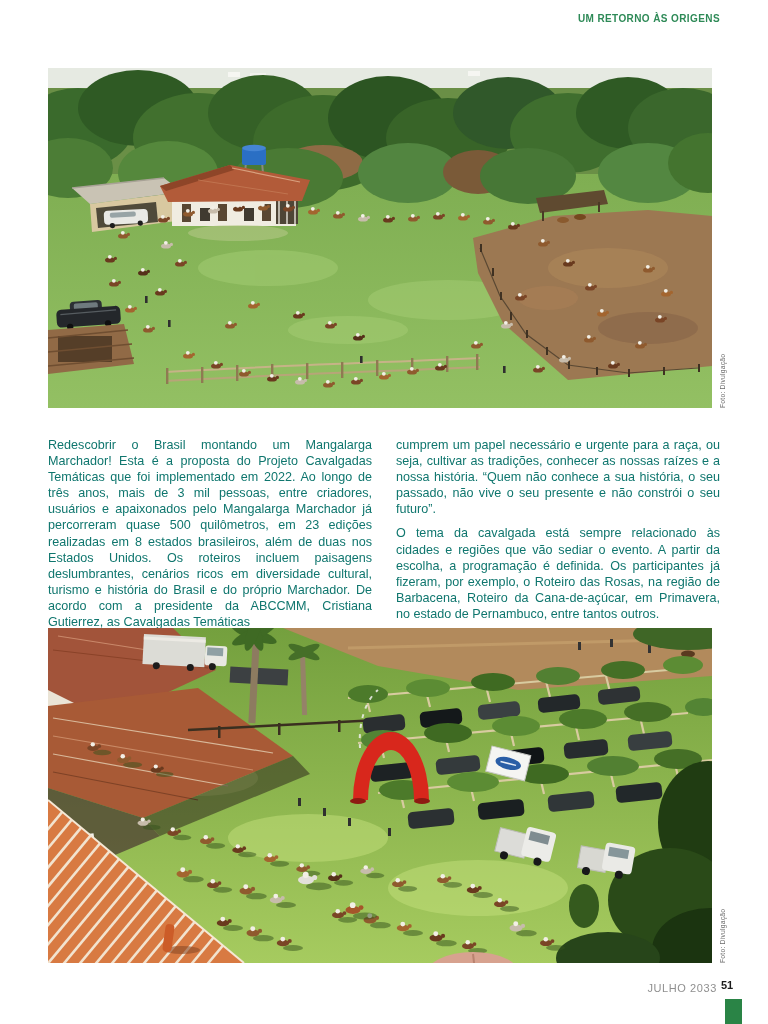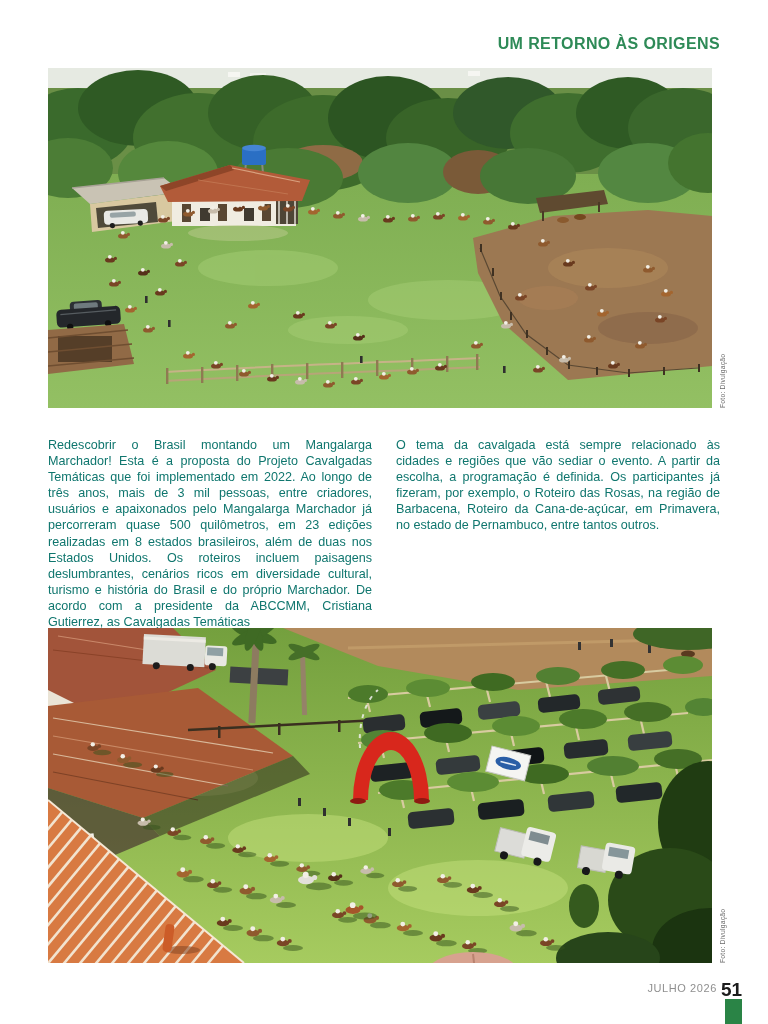--- a/index.html
+++ b/index.html
@@ -1,21 +1,21 @@
 <!DOCTYPE html>
 <html lang="pt"><head>
 <meta charset="utf-8">
 <style>
   html,body{margin:0;padding:0;}
   body{
     width:768px;height:1024px;position:relative;background:#ffffff;
     font-family:"Liberation Sans","DejaVu Sans",sans-serif;overflow:hidden;
   }
   .kicker{
-    position:absolute;top:35px;right:48px;font-size:16px;font-weight:bold;
+    position:absolute;top:13px;right:48px;font-size:10px;font-weight:bold;
     letter-spacing:.4px;color:#2e8a57;
   }
   figure{margin:0;position:absolute;overflow:hidden;background:#6a8f46;}
   #fig-top{left:48px;top:68px;width:664px;height:340px;}
   #fig-bottom{left:48px;top:628px;width:664px;height:335px;}
   .credit{
     position:absolute;width:14px;color:#6b6b6b;font-size:6.8px;letter-spacing:.2px;
     writing-mode:vertical-rl;transform:rotate(180deg);text-align:left;line-height:14px;
   }
   #credit-top{left:716px;top:336px;height:72px;}
@@ -25,21 +25,21 @@
     color:#0f766e;text-align:justify;hyphens:auto;-webkit-hyphens:auto;
   }
   #col1{left:48px;}
   #col2{left:396px;}
   .col p{margin:0;}
   .col p + p{margin-top:8px;}
   .footer-issue{
     position:absolute;top:982px;right:51px;font-size:11px;color:#8f8f8f;letter-spacing:.6px;
   }
   .footer-page{
-    position:absolute;top:979px;left:721px;font-size:19px;font-weight:bold;color:#1c1c1c;
+    position:absolute;top:979px;left:721px;font-size:11px;font-weight:bold;color:#1c1c1c;
   }
   .corner-accent{
     position:absolute;left:725px;top:999px;width:17px;height:25px;background:#2a8446;
   }
   svg{display:block;}
 </style>
 </head>
 <body>
 
 <div class="kicker">UM RETORNO ÀS ORIGENS</div>
@@ -260,20 +260,21 @@
       </g>
     </g>
   </svg>
 </figure>
 <div class="credit" id="credit-top">Foto: Divulgação</div>
 
 <div class="col" id="col1">
   <p>Redescobrir o Brasil montando um Mangalarga Marchador! Esta é a proposta do Projeto Cavalgadas Temáticas que foi implementado em 2022. Ao longo de três anos, mais de 3 mil pessoas, entre criadores, usuários e apaixonados pelo Mangalarga Marchador já percorreram quase 500 quilômetros, em 23 edições realizadas em 8 estados brasileiros, além de duas nos Estados Unidos. Os roteiros incluem paisagens deslumbrantes, cenários ricos em diversidade cultural, turismo e história do Brasil e do próprio Marchador. De acordo com a presidente da ABCCMM, Cristiana Gutierrez, as Cavalgadas Temáticas</p>
 </div>
 <div class="col" id="col2">
+  <p>cumprem um papel necessário e urgente para a raça, ou seja, cultivar as tradições, conhecer as nossas raízes e a nossa história. “Quem não conhece a sua história, o seu passado, não vive o seu presente e não constrói o seu futuro”.</p>
   <p>O tema da cavalgada está sempre relacionado às cidades e regiões que vão sediar o evento. A partir da escolha, a programação é definida. Os participantes já fizeram, por exemplo, o Roteiro das Rosas, na região de Barbacena, Roteiro da Cana-de-açúcar, em Primavera, no estado de Pernambuco, entre tantos outros.</p>
 </div>
 
 <figure id="fig-bottom">
   <svg width="664" height="335" viewBox="0 0 664 335" aria-hidden="true">
     <defs>
       <linearGradient id="lawnB" x1="0" y1="0" x2="0" y2="1">
         <stop offset="0" stop-color="#74a03e"></stop>
           <stop offset="1" stop-color="#a6cb5f"></stop>
       </linearGradient>
@@ -526,15 +527,15 @@
     </g>
 
     <g>
       <ellipse cx="425" cy="348" rx="48" ry="24" fill="#d7a28f"></ellipse>
       <path d="M425,326 Q 428,348 425,360" fill="none" stroke="#b9826f" stroke-width="2"></path>
     </g>
   </svg>
 </figure>
 <div class="credit" id="credit-bottom">Foto: Divulgação</div>
 
-<div class="footer-issue">JULHO 2026</div>
+<div class="footer-issue">JULHO 2033</div>
 <div class="footer-page">51</div>
 <div class="corner-accent"></div>
 
 </body></html>

